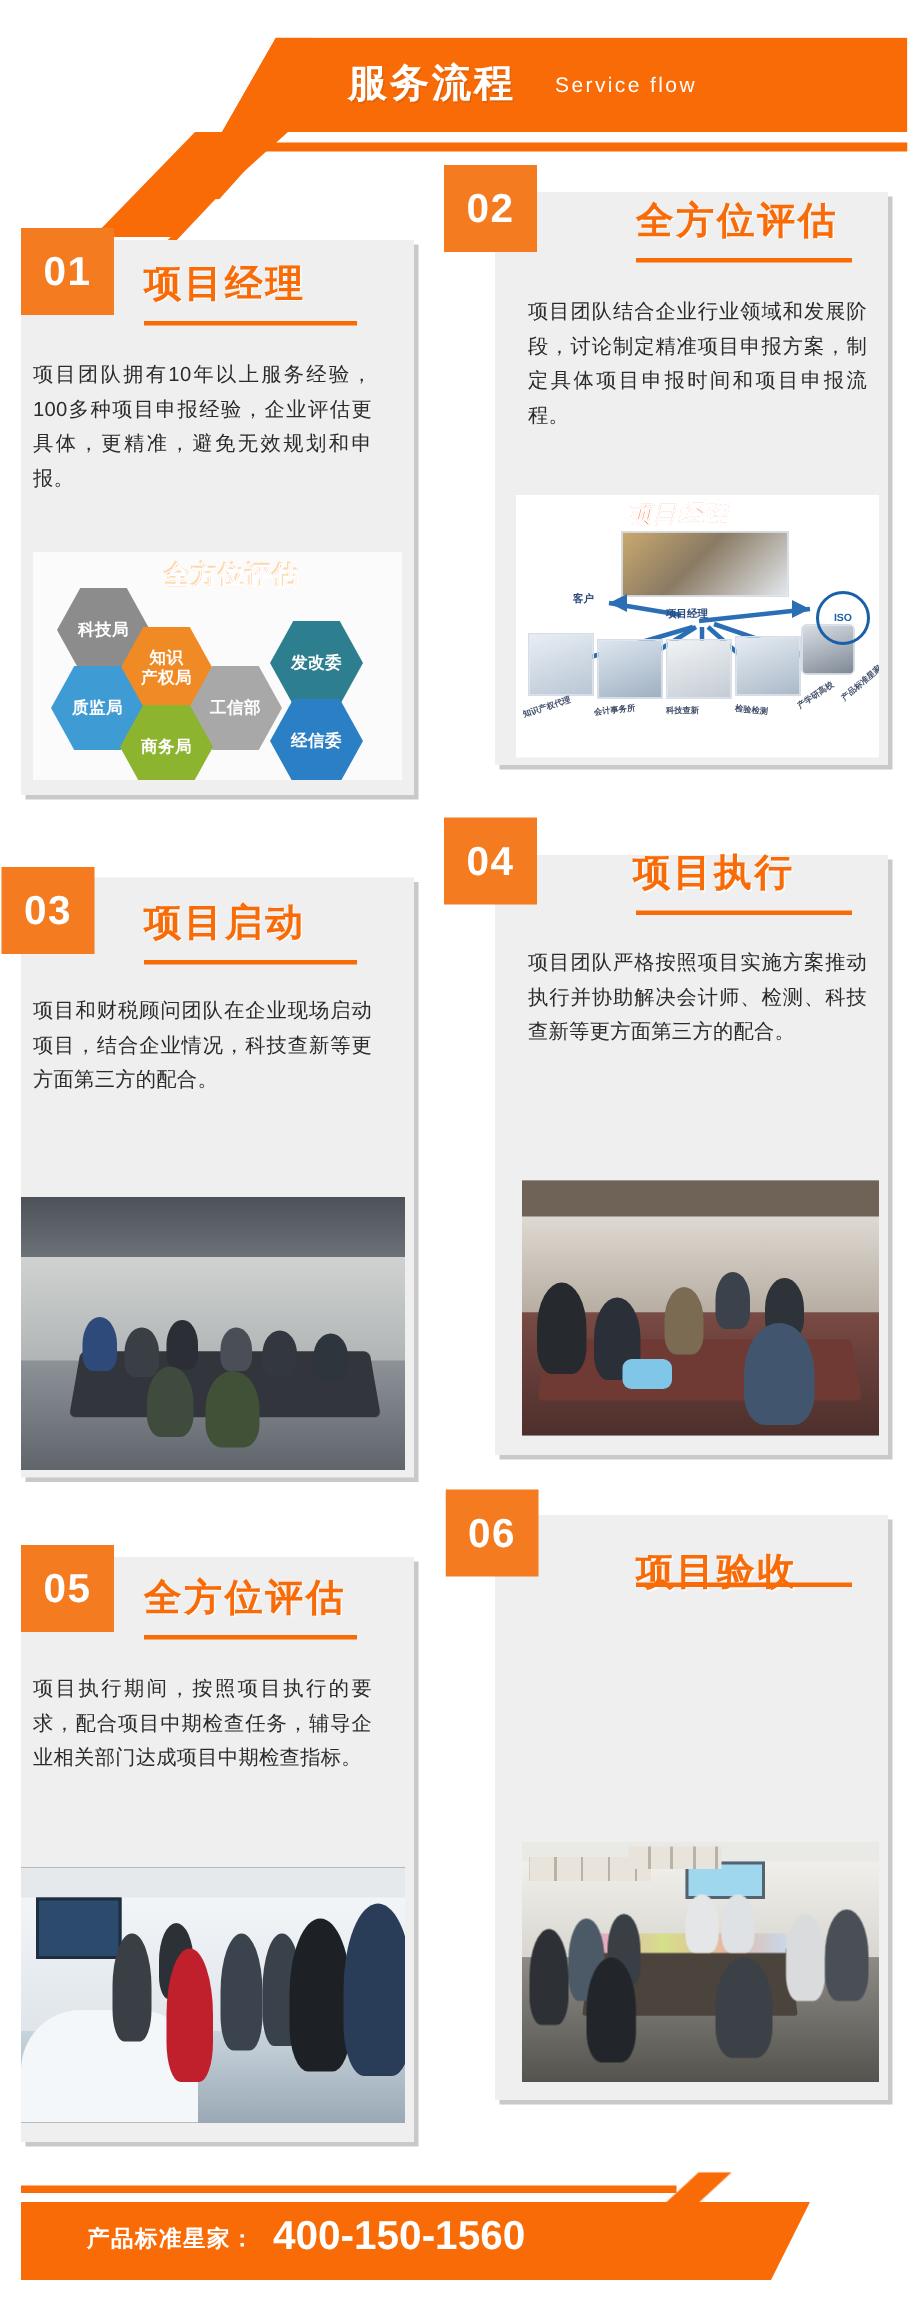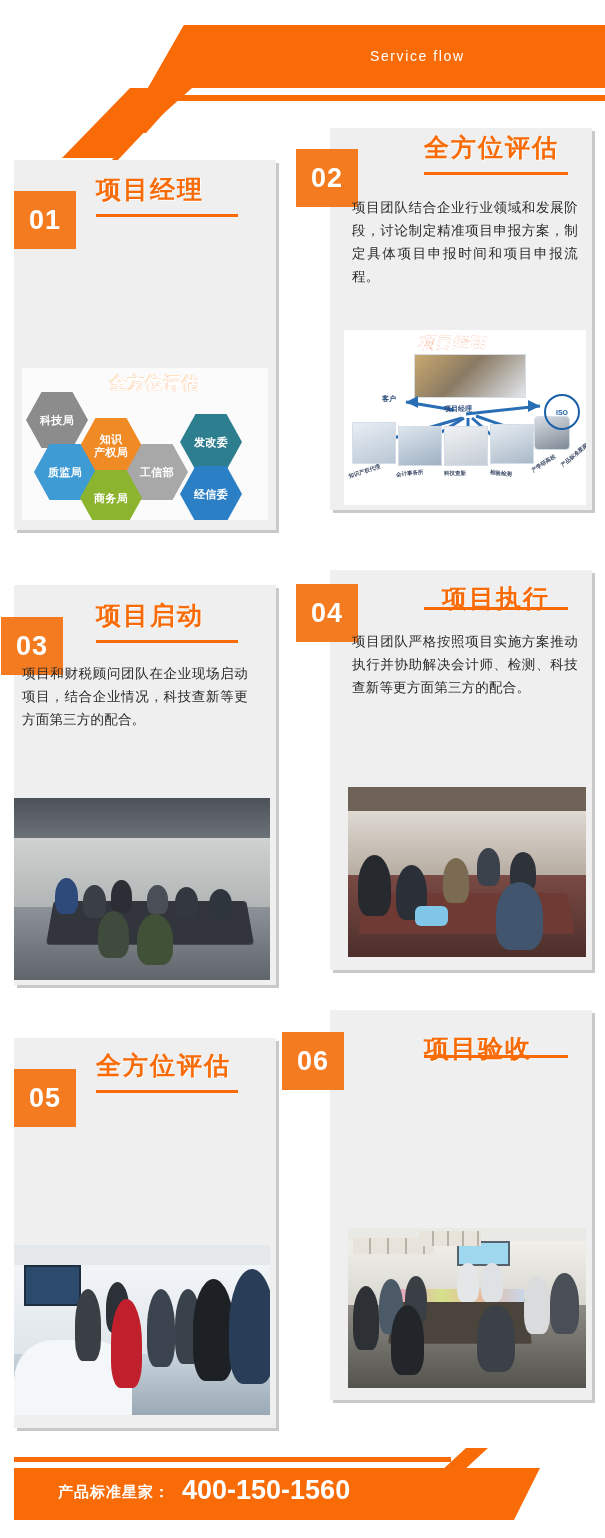--- a/index.html
+++ b/index.html
@@ -60,21 +60,20 @@
     box-shadow: 3px 3px 0 0 #c9c9c9;
   }
   .badge {
     position: absolute;
     width: 62px; height: 58px;
     background: #F47B20;
     color: #fff;
     font-size: 27px; font-weight: bold;
     display: flex; align-items: center; justify-content: center;
     letter-spacing: 1px;
-    margin-top: 39px;
   }
   .card-title {
     position: absolute;
     font-size: 25px; font-weight: bold; color: #F96B07;
     letter-spacing: 2px; line-height: 34px;
     text-shadow: 1px 1px 0 rgba(255,255,255,.85);
     white-space: nowrap;
   }
   .title-rule {
     position: absolute; height: 3px; background: #F96B07;
@@ -135,34 +134,34 @@
   
   #card03 { left: 14px; top: 585px; width: 262px; height: 400px; }
   #b03 { left: 1px; top: 578px; }
   #t03 { left: 96px; top: 598px; }
   #r03 { left: 96px; top: 640px; width: 142px; }
   #x03 { left: 22px; top: 662px; width: 226px; }
 
   
   #card04 { left: 330px; top: 570px; width: 262px; height: 400px; }
   #b04 { left: 296px; top: 545px; }
-  #t04 { left: 442px; top: 565px; margin-top: 16px; }
+  #t04 { left: 422px; top: 565px; }
   #r04 { left: 424px; top: 607px; width: 144px; }
   #x04 { left: 352px; top: 630px; width: 226px; }
 
   
   #card05 { left: 14px; top: 1038px; width: 262px; height: 390px; }
   #b05 { left: 14px; top: 1030px; }
   #t05 { left: 96px; top: 1048px; }
   #r05 { left: 96px; top: 1090px; width: 142px; }
   #x05 { left: 22px; top: 1114px; width: 226px; }
 
   
   #card06 { left: 330px; top: 1010px; width: 262px; height: 390px; }
-  #b06 { left: 282px; top: 993px; }
+  #b06 { left: 297px; top: 993px; }
   #t06 { left: 424px; top: 1031px; }
   #r06 { left: 424px; top: 1055px; width: 144px; }
   #x06 { left: 352px; top: 1080px; width: 226px; }
 
   
   .photo { position: absolute; overflow: hidden; background: #56606b; }
   #p03 { left: 14px; top: 798px; width: 256px; height: 182px; }
   #p04 { left: 348px; top: 787px; width: 238px; height: 170px; }
   #p05 { left: 14px; top: 1245px; width: 256px; height: 170px; }
   #p06 { left: 348px; top: 1228px; width: 238px; height: 160px; }
@@ -198,31 +197,33 @@
 
 <div id="page">
 
   <div class="header-wrap">
     <div class="hdr-bar"></div>
     <div class="hdr-bar-tail"></div>
     <div class="hdr-diag"></div>
     <div class="hdr-line"></div>
     <div class="hdr-line-tail"></div>
     <div class="hdr-line2"></div>
+    <div class="hdr-title-zh">服务流程</div>
     <div class="hdr-title-en">Service flow</div>
   </div>
 
   <div class="card" id="card01"></div>
   <div class="badge" id="b01">01</div>
   <div class="card-title" id="t01">项目经理</div>
   <div class="title-rule" id="r01"></div>
+  <div class="card-body" id="x01">项目团队拥有10年以上服务经验，100多种项目申报经验，企业评估更具体，更精准，避免无效规划和申报。</div>
 
   <div class="hexwrap">
     <div class="hx-title">全方位评估</div>
-    <div class="hex" style="left:4px;  top:24px;  background:#8C8C8C;">
+    <div class="hex" style="left:16px;  top:24px;  background:#8C8C8C;">
         <span>科技局</span>
       </div>
     <div class="hex" style="left:58px;  top:50px;  background:#F08A25;">
         <span style="white-space:pre-line">知识
 产权局</span>
       </div>
     <div class="hex" style="left:158px; top:46px;  background:#2D7F8F;">
         <span>发改委</span>
       </div>
     <div class="hex" style="left:12px;  top:76px;  background:#3E9BD4;">
@@ -323,20 +324,21 @@
     <div class="pers" style="left:54%;top:36%;width:10%;height:22%;background:#3c424b;"></div>
     <div class="pers" style="left:68%;top:38%;width:11%;height:24%;background:#2e333a;"></div>
     <div class="pers" style="left:62%;top:56%;width:20%;height:40%;background:#41566e;"></div>
     <div style="position:absolute;left:28%;top:70%;width:14%;height:12%;background:#7fc6e8;border-radius:6px;"></div>
   </div>
 
   <div class="card" id="card05"></div>
   <div class="badge" id="b05">05</div>
   <div class="card-title" id="t05">全方位评估</div>
   <div class="title-rule" id="r05"></div>
+  <div class="card-body" id="x05">项目执行期间，按照项目执行的要求，配合项目中期检查任务，辅导企业相关部门达成项目中期检查指标。</div>
   <div class="photo" id="p05">
     <div class="rm-ceiling" style="height:16%;background:#e6e9ec;"></div>
     <div class="rm-wall" style="top:12%;height:52%;background:linear-gradient(180deg,#f2f5f8,#dfe5ea);"></div>
     <div class="rm-floor" style="height:36%;background:linear-gradient(180deg,#c8d4dd,#9aa9b5);"></div>
     <div style="position:absolute;left:4%;top:12%;width:22%;height:24%;background:#2c4a6b;border:2px solid #1c2e40;"></div>
     <div style="position:absolute;left:0;top:56%;width:46%;height:44%;background:#f4f7fa;border-radius:40px 40px 0 0;"></div>
     <div class="pers" style="left:24%;top:26%;width:10%;height:42%;background:#3a3f46;"></div>
     <div class="pers" style="left:36%;top:22%;width:9%;height:30%;background:#2c3138;"></div>
     <div class="pers" style="left:38%;top:32%;width:12%;height:52%;background:#c0202b;"></div>
     <div class="pers" style="left:52%;top:26%;width:11%;height:46%;background:#3b444e;"></div>

